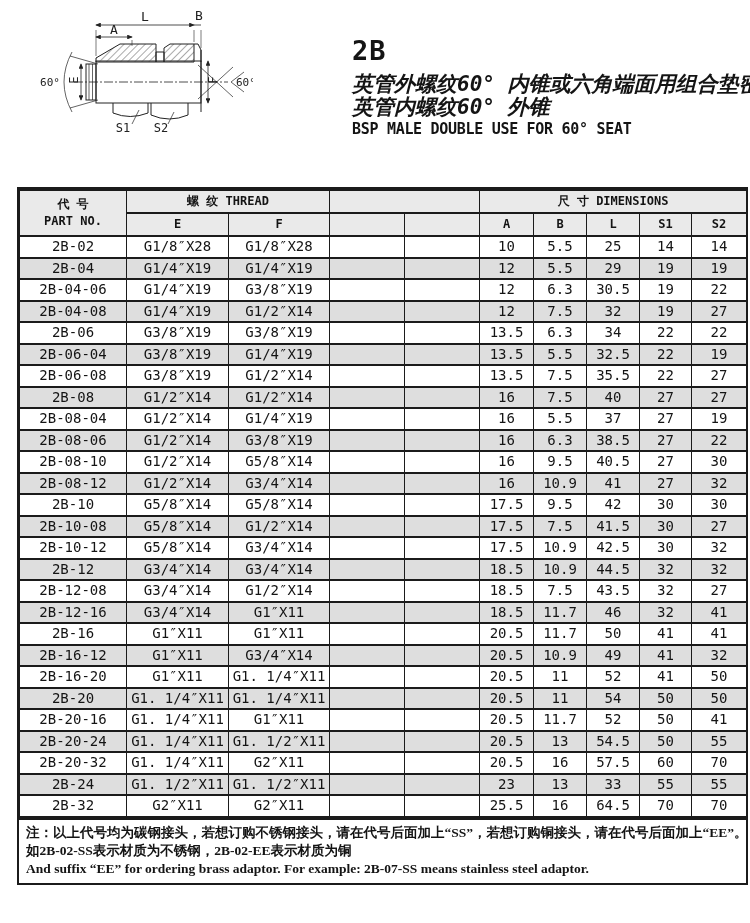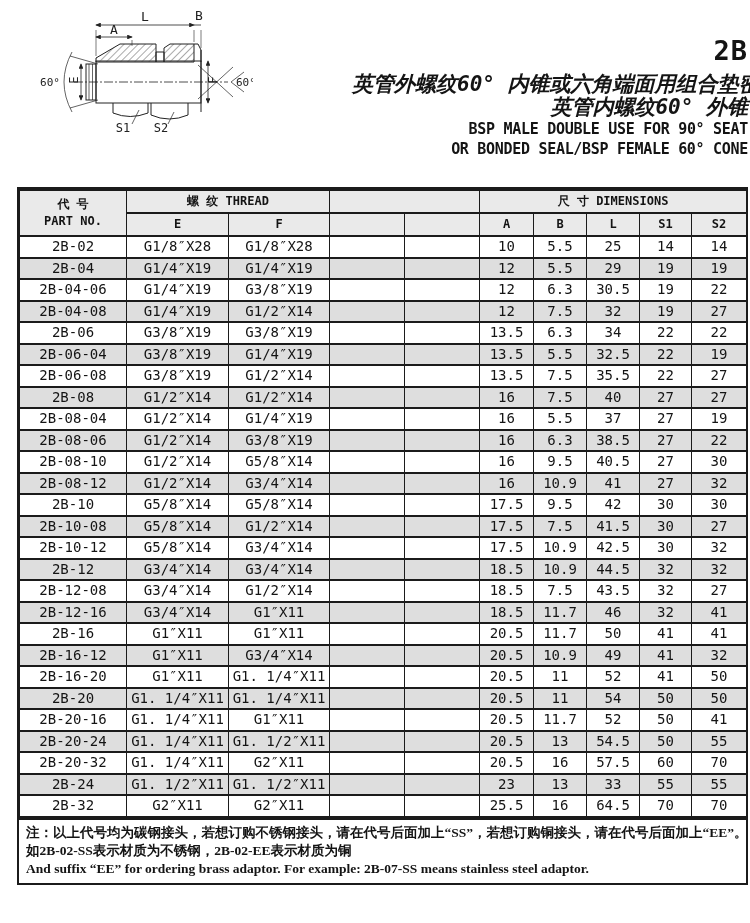--- a/index.html
+++ b/index.html
@@ -11,21 +11,21 @@
     font-family:"DejaVu Sans Mono","DejaVu Sans",sans-serif;
     -webkit-font-smoothing:antialiased;
   }
   .sheet{position:relative;width:750px;height:923px;overflow:hidden;background:#fff;}
 
   
   .drawing{position:absolute;left:8px;top:4px;width:245px;height:140px;}
   .drawing svg text{font-family:"DejaVu Sans Mono","DejaVu Sans",sans-serif;fill:#222;}
 
   
-  .titleblock{position:absolute;left:352px;top:36px;width:396px;text-align:right;}
+  .titleblock{position:absolute;left:352px;top:36px;width:396px;text-align:left;}
   .code{font-size:27px;font-weight:bold;letter-spacing:1px;line-height:30px;margin-bottom:7px;}
   .cn{font-size:21px;font-weight:bold;line-height:23px;white-space:nowrap;font-style:italic;}
   .en{font-size:15px;font-weight:bold;line-height:20px;white-space:nowrap;letter-spacing:-0.3px;}
 
   
   .tablewrap{position:absolute;left:17px;top:187px;width:727px;border:2px solid var(--bd);}
   table{border-collapse:collapse;width:100%;table-layout:fixed;}
   th,td{
     border-left:1px solid var(--bd);border-right:1px solid var(--bd);
     border-top:2px solid var(--bd);border-bottom:2px solid var(--bd);
@@ -117,22 +117,21 @@
       <text x="228" y="82" font-size="11" text-anchor="start">60°</text>
       <text x="115" y="128" font-size="12" text-anchor="middle">S1</text>
       <text x="153" y="128" font-size="12" text-anchor="middle">S2</text>
     </svg>
   </div>
 
   <div class="titleblock">
     <div class="code">2B</div>
     <div class="cn">英管外螺纹60° 内锥或六角端面用组合垫密封/</div>
     <div class="cn">英管内螺纹60° 外锥</div>
-    <div class="en">BSP MALE DOUBLE USE FOR 90°  SEAT</div>
-    <div class="en">OR BONDED SEAL/BSP FEMALE 60° CONE</div>
+    <div class="en">BSP MALE DOUBLE USE FOR 60°  SEAT</div>
   </div>
 
   <div class="tablewrap">
     <table>
       <colgroup>
         <col style="width:107px">
           <col style="width:102px">
           <col style="width:101px">
         <col style="width:75px">
           <col style="width:75px">

